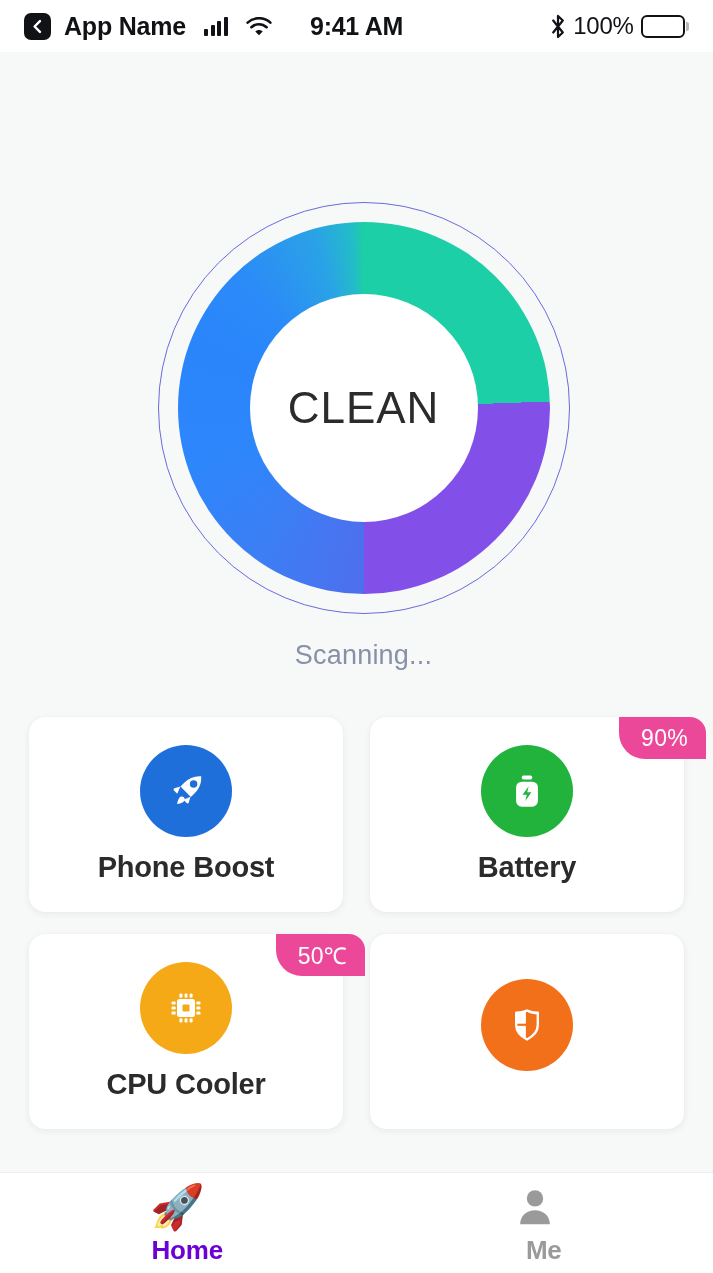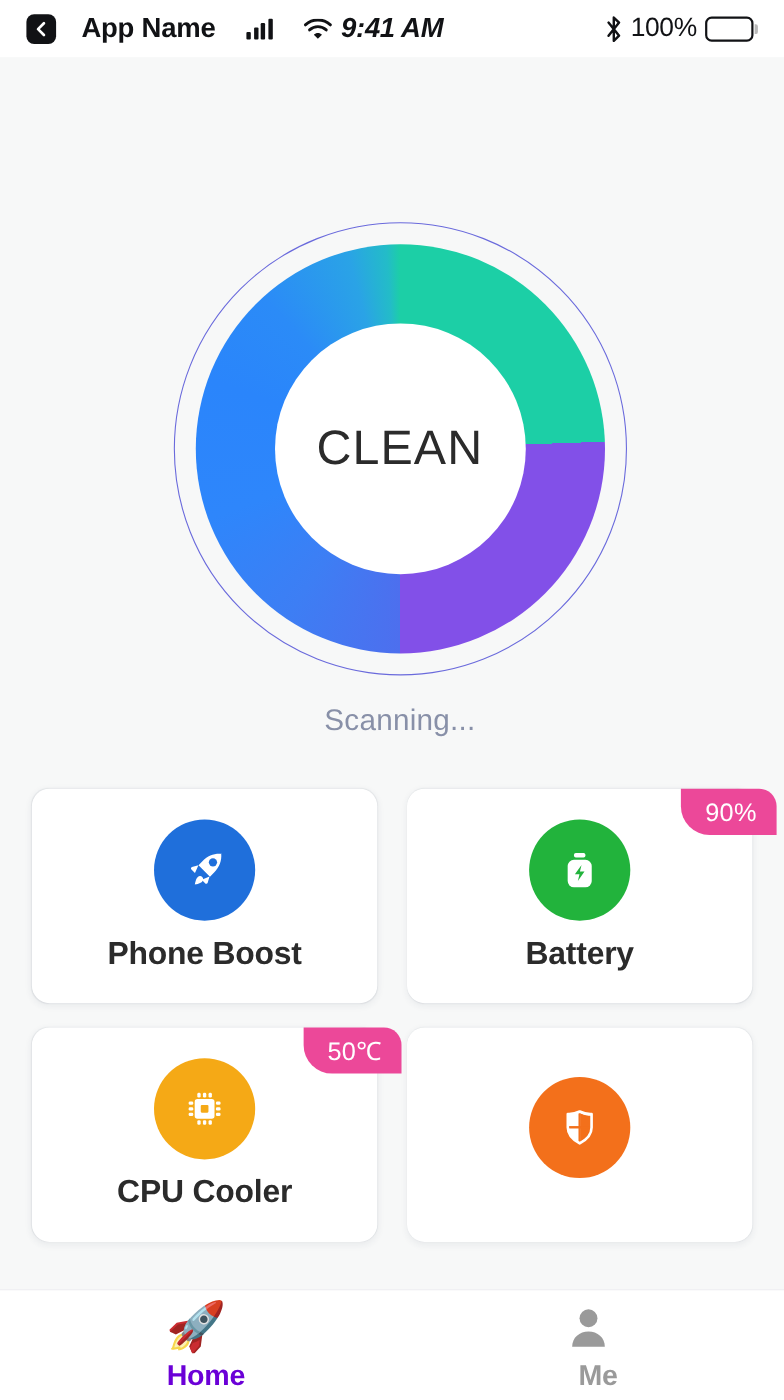--- a/index.html
+++ b/index.html
@@ -12,42 +12,41 @@
     -webkit-font-smoothing:antialiased;
   }
 
   
   .statusbar{
     position:absolute;left:0;top:0;width:713px;height:52px;
     display:flex;align-items:center;
     padding:0 24px;box-sizing:border-box;
     background:#ffffff;
   }
-  .sb-left{display:flex;align-items:center;gap:23px;}
+  .sb-left{display:flex;align-items:center;gap:13px;}
   .back-chip{
     width:27px;height:27px;border-radius:7px;background:#111215;
     display:flex;align-items:center;justify-content:center;flex:none;
   }
   .back-chip svg{display:block;}
   .app-name{
     font-size:25px;font-weight:600;color:#111215;letter-spacing:-.2px;
     white-space:nowrap;
   }
   .sig-bars{display:flex;align-items:flex-end;gap:2.5px;height:19px;margin-left:5px;}
   .sig-bars i{width:4px;background:#111215;border-radius:1px;display:block;}
   .sig-bars i:nth-child(1){height:7px;}
   .sig-bars i:nth-child(2){height:11px;}
   .sig-bars i:nth-child(3){height:15px;}
   .sig-bars i:nth-child(4){height:19px;}
   .wifi-ico{margin-left:5px;display:block;}
   .sb-center{
     position:absolute;left:0;right:0;top:0;height:52px;
     display:flex;align-items:center;justify-content:center;
     pointer-events:none;
-    font-style:italic;
   }
   .clock{font-size:25px;font-weight:700;color:#111215;letter-spacing:-.3px;}
   .sb-right{margin-left:auto;display:flex;align-items:center;gap:7px;z-index:2;}
   .bt-ico{display:block;}
   .batt-pct{font-size:24px;font-weight:500;color:#111215;letter-spacing:-.3px;}
   .batt-wrap{display:flex;align-items:center;}
   .batt-shell{
     width:44px;height:23px;border:2.5px solid #111215;border-radius:6px;
     padding:2.5px;box-sizing:border-box;position:relative;
   }

